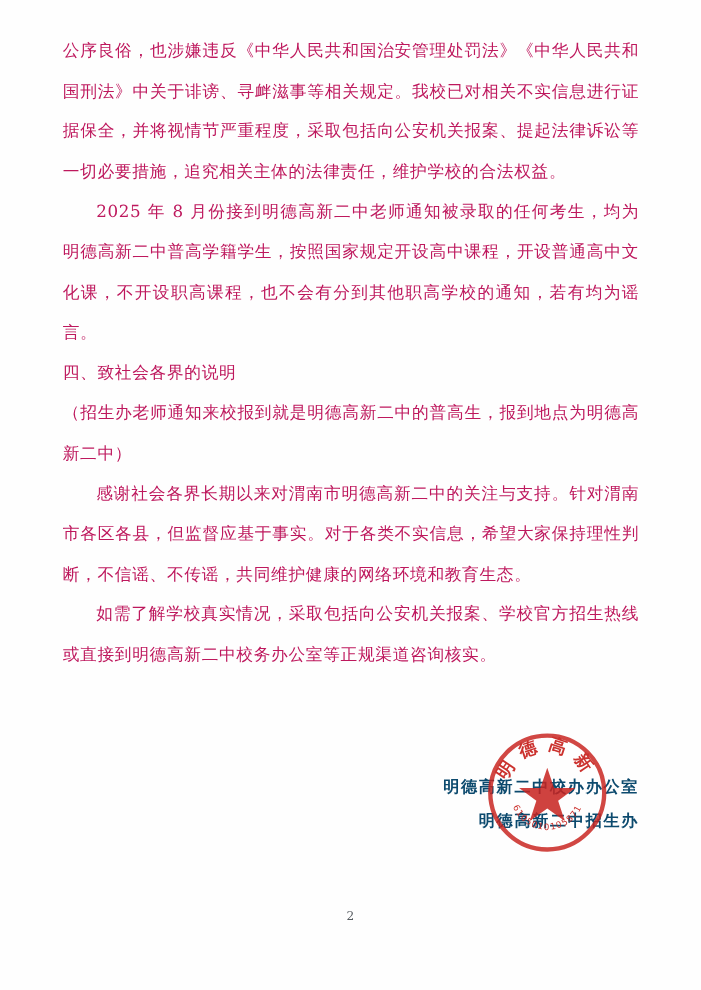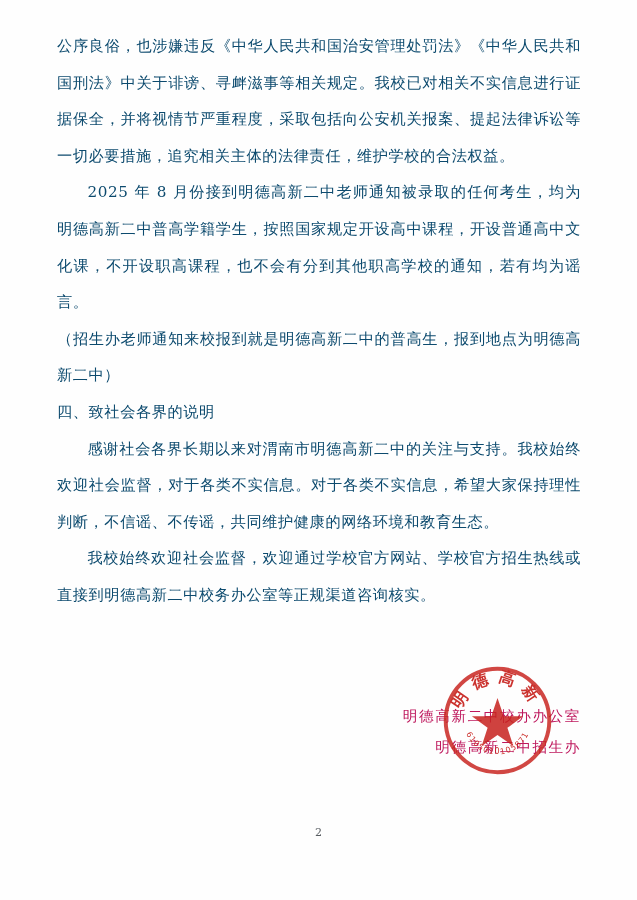--- a/index.html
+++ b/index.html
@@ -18,21 +18,21 @@
     overflow: hidden;
   }
   .doc-body {
     position: absolute;
     left: 57px;
     top: 28px;
     width: 524px;
   }
   .para {
     margin: 0 0 0px 0;
-    color: #0c4a6e;
+    color: #be185d;
     font-size: 15.2px;
     line-height: 36.6px;
     text-align: justify;
     text-justify: inter-ideograph;
     letter-spacing: 0.6px;
     font-family: "DejaVu Serif", "Liberation Serif", serif;
     font-weight: 500;
   }
   .para.indent {
     text-indent: 2em;
@@ -45,27 +45,27 @@
   }
   
   .sign-block {
     position: absolute;
     right: 56px;
     top: 700px;
     width: 260px;
     text-align: right;
   }
   .sign-line {
-    color: #be185d;
+    color: #0c4a6e;
     font-size: 14.6px;
     line-height: 31px;
     letter-spacing: 1.6px;
     white-space: nowrap;
     font-family: "DejaVu Serif", "Liberation Serif", serif;
-    font-weight: 400;
+    font-weight: 700;
     text-align: right;
   }
   .sign-line.date {
     letter-spacing: 2.4px;
     padding-right: 6px;
   }
   
   .seal {
     position: absolute;
     left: 441px;
@@ -88,24 +88,24 @@
   }
 </style>
 </head>
 <body>
 
 <div class="page">
 
   <div class="doc-body">
     <p class="para noindent">公序良俗，也涉嫌违反《中华人民共和国治安管理处罚法》《中华人民共和国刑法》中关于诽谤、寻衅滋事等相关规定。我校已对相关不实信息进行证据保全，并将视情节严重程度，采取包括向公安机关报案、提起法律诉讼等一切必要措施，追究相关主体的法律责任，维护学校的合法权益。</p>
     <p class="para indent">2025 年 8 月份接到明德高新二中老师通知被录取的任何考生，均为明德高新二中普高学籍学生，按照国家规定开设高中课程，开设普通高中文化课，不开设职高课程，也不会有分到其他职高学校的通知，若有均为谣言。</p>
+    <p class="para noindent">四、致社会各界的说明</p>
     <p class="para noindent">（招生办老师通知来校报到就是明德高新二中的普高生，报到地点为明德高新二中）</p>
-    <p class="para noindent">四、致社会各界的说明</p>
-    <p class="para indent">感谢社会各界长期以来对渭南市明德高新二中的关注与支持。我校始终欢迎社会监督，对于各类不实信息。对于各类不实信息，希望大家保持理性判断，不信谣、不传谣，共同维护健康的网络环境和教育生态。</p>
-    <p class="para indent">我校始终欢迎社会监督，欢迎通过学校官方网站、学校官方招生热线或直接到明德高新二中校务办公室等正规渠道咨询核实。</p>
+    <p class="para indent">感谢社会各界长期以来对渭南市明德高新二中的关注与支持。针对渭南市各区各县，但监督应基于事实。对于各类不实信息，希望大家保持理性判断，不信谣、不传谣，共同维护健康的网络环境和教育生态。</p>
+    <p class="para indent">如需了解学校真实情况，采取包括向公安机关报案、学校官方招生热线或直接到明德高新二中校务办公室等正规渠道咨询核实。</p>
     <div class="spacer-block"></div>
   </div>
 
   <div class="sign-block">
     <div class="sign-line">明德高新二中校办办公室</div>
     <div class="sign-line">明德高新二中招生办</div>
   </div>
 
   <div class="seal">
     <svg viewBox="0 0 120 120" xmlns="http://www.w3.org/2000/svg">

